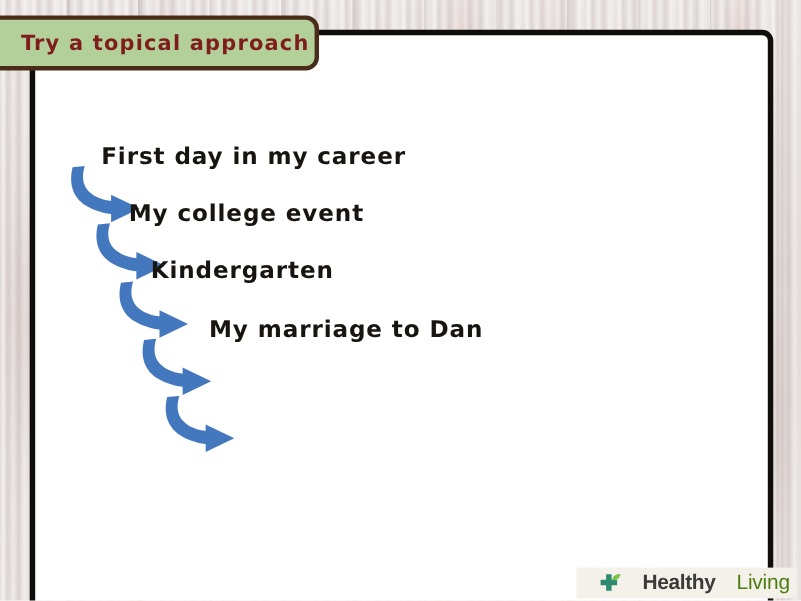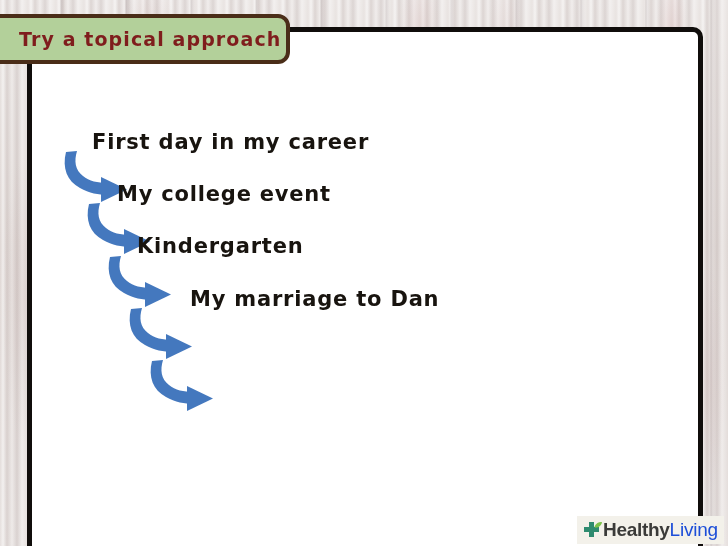--- a/index.html
+++ b/index.html
@@ -120,36 +120,36 @@
     width: 728px; height: 546px;
   }
 
   
   .logo {
     position: absolute;
     right: 4px;
     bottom: 2px;
     display: flex;
     align-items: center;
-    gap: 0;
+    gap: 19px;
     background: #f3f1ea;
-    padding: 3px 6px 3px 4px;
+    padding: 3px 6px 3px 19px;
   }
   .logo-word-bold {
     font-family: "Liberation Sans", sans-serif;
     font-size: 19px;
     font-weight: 700;
     color: #3a3a38;
     letter-spacing: -0.3px;
   }
   .logo-word-light {
     font-family: "Liberation Sans", sans-serif;
     font-size: 19px;
     font-weight: 400;
-    color: #1d4ed8;
+    color: #4d7c0f;
     letter-spacing: -0.2px;
   }
 </style>
 </head>
 <body>
 
 <div id="scene">
 
   <div class="wood"></div>
   <div class="wood-tint"></div>

